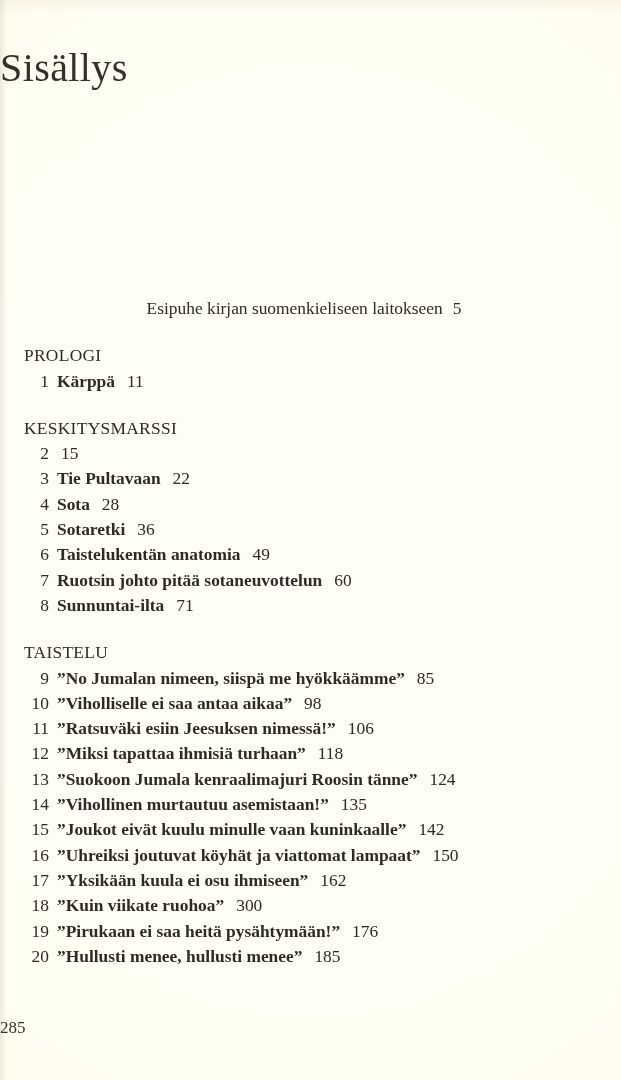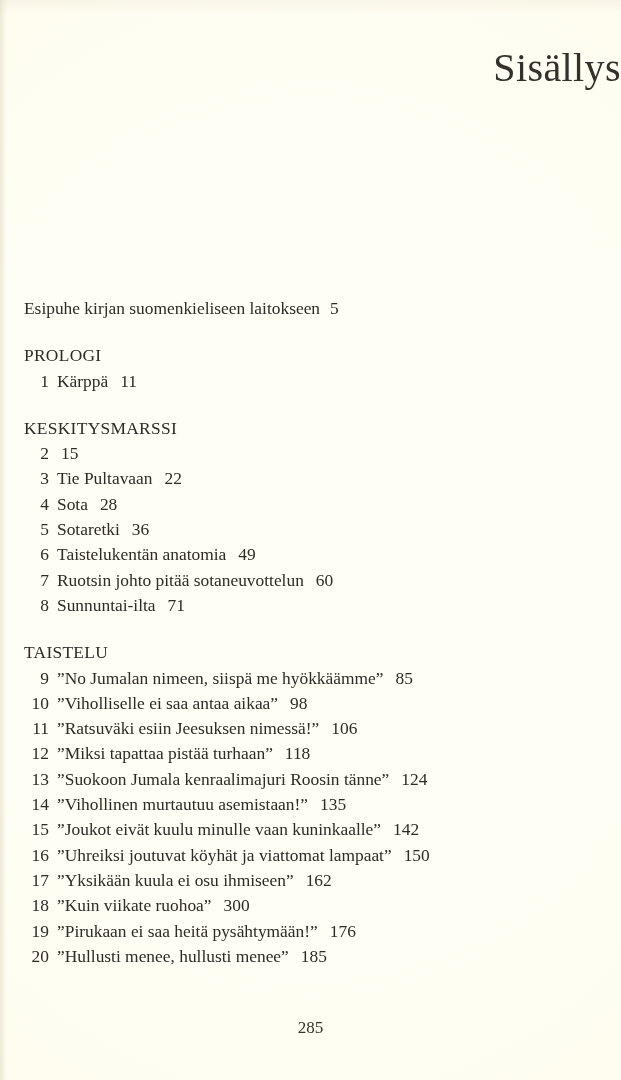--- a/index.html
+++ b/index.html
@@ -29,21 +29,21 @@
     left: 0;
     top: 0;
     width: 621px;
     height: 1080px;
   }
   .doc-title {
     position: absolute;
     top: 44px;
     left: 0;
     width: 621px;
-    text-align: right;
+    text-align: left;
     font-size: 40px;
     letter-spacing: 0.4px;
     color: #34302b;
   }
   .toc {
     position: absolute;
     left: 24px;
     top: 296px;
     width: 560px;
     font-size: 17.4px;
@@ -66,37 +66,38 @@
     white-space: nowrap;
   }
   .entry .num {
     display: inline-block;
     width: 25px;
     text-align: right;
     flex: 0 0 auto;
   }
   .entry .title {
     margin-left: 8px;
+    font-weight: bold;
   }
   .entry .page-no {
     margin-left: 12px;
   }
   
   .plain-entry {
     white-space: nowrap;
+    text-align: center;
   }
   .plain-entry .page-no {
     margin-left: 10px;
   }
   .folio {
     position: absolute;
     top: 1018px;
     left: 0;
     width: 621px;
-    text-align: center;
     font-size: 17px;
     color: #36322c;
   }
 </style>
 </head>
 <body>
 
 <div class="page"></div>
 
 <div class="content">
@@ -170,21 +171,21 @@
         <span class="title">”Viholliselle ei saa antaa aikaa”</span>
         <span class="page-no">98</span>
       </div>
       <div class="entry">
         <span class="num">11</span>
         <span class="title">”Ratsuväki esiin Jeesuksen nimessä!”</span>
         <span class="page-no">106</span>
       </div>
       <div class="entry">
         <span class="num">12</span>
-        <span class="title">”Miksi tapattaa pistää turhaan”</span>
+        <span class="title">”Miksi tapattaa ihmisiä turhaan”</span>
         <span class="page-no">118</span>
       </div>
       <div class="entry">
         <span class="num">13</span>
         <span class="title">”Suokoon Jumala kenraalimajuri Roosin tänne”</span>
         <span class="page-no">124</span>
       </div>
       <div class="entry">
         <span class="num">14</span>
         <span class="title">”Vihollinen murtautuu asemistaan!”</span>

